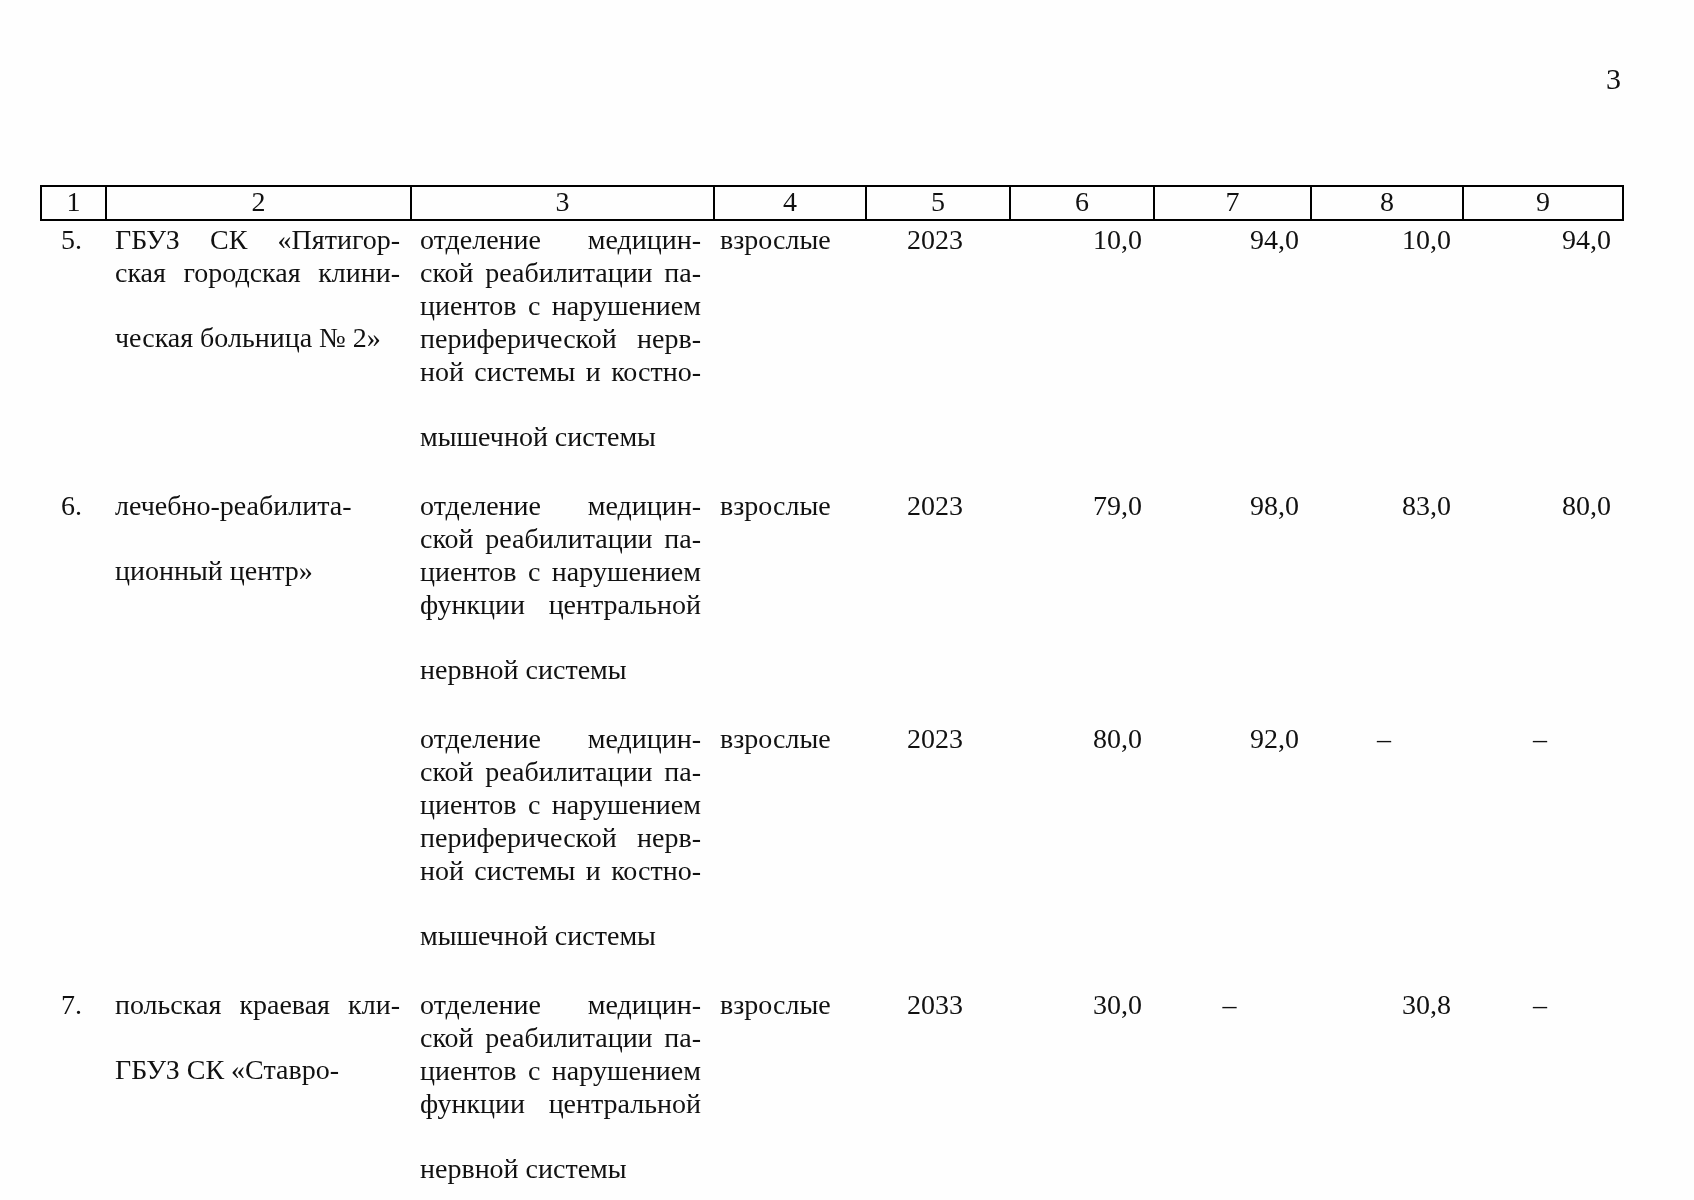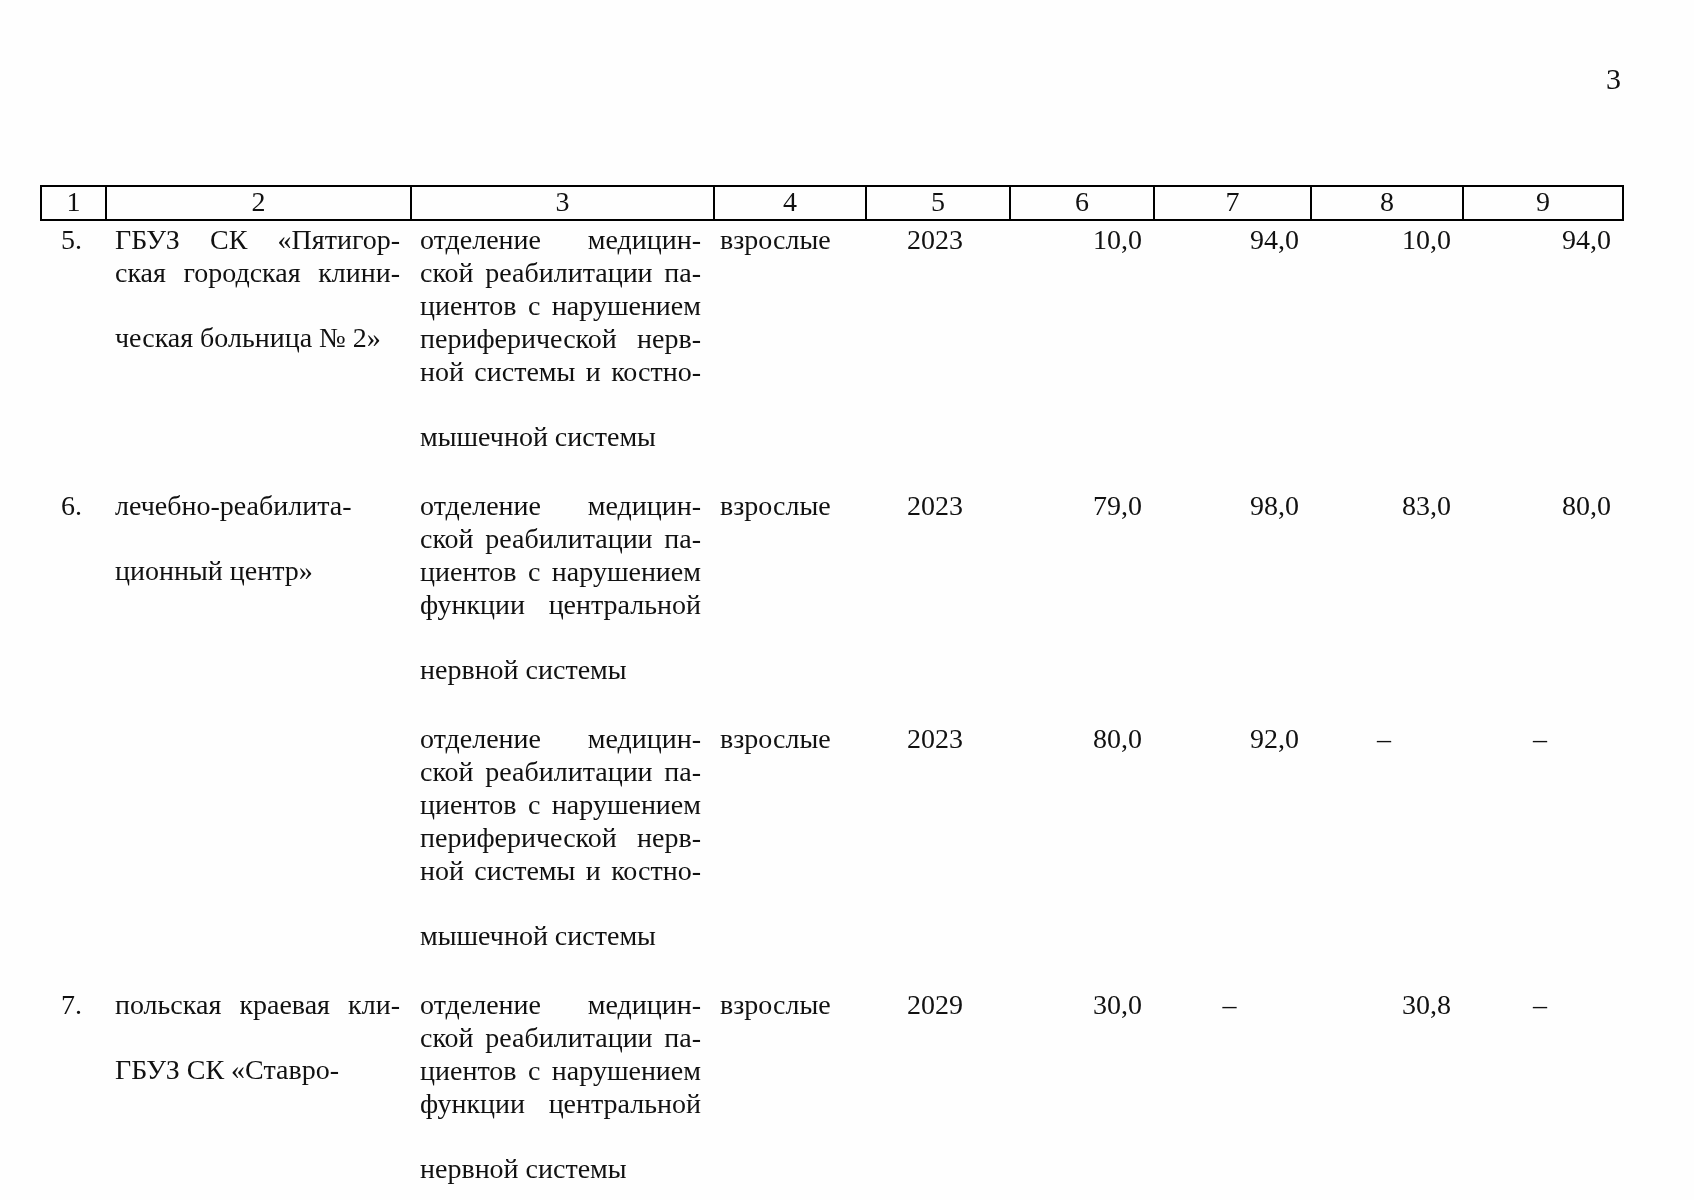--- a/index.html
+++ b/index.html
@@ -161,21 +161,21 @@
             <div class="tline">ГБУЗ СК «Ставро-</div>
           </div>
         <div class="cell c3 dept just">
             <div class="tline">отделение медицин-</div>
             <div class="tline">ской реабилитации па-</div>
             <div class="tline">циентов с нарушением</div>
             <div class="tline">функции центральной</div>
             <div class="tline">нервной системы</div>
           </div>
         <div class="cell c4 grp">взрослые</div>
-        <div class="cell c5 year">2029</div>
+        <div class="cell c5 year">2033</div>
         <div class="cell c6 val">30,0</div>
         <div class="cell c7 val dash">–</div>
         <div class="cell c8 val">30,8</div>
         <div class="cell c9 val dash">–</div>
       </div>
 
     </div>
   </div>
 </div>
 

